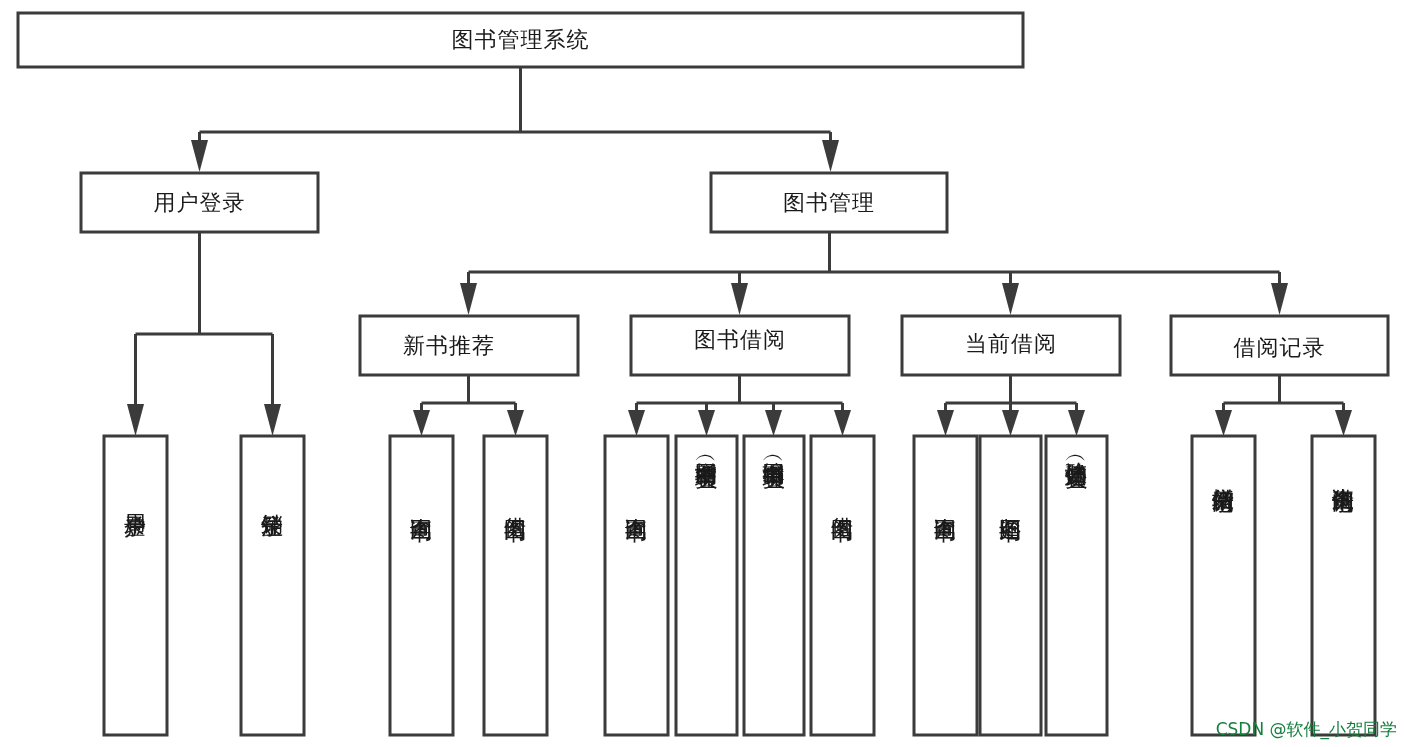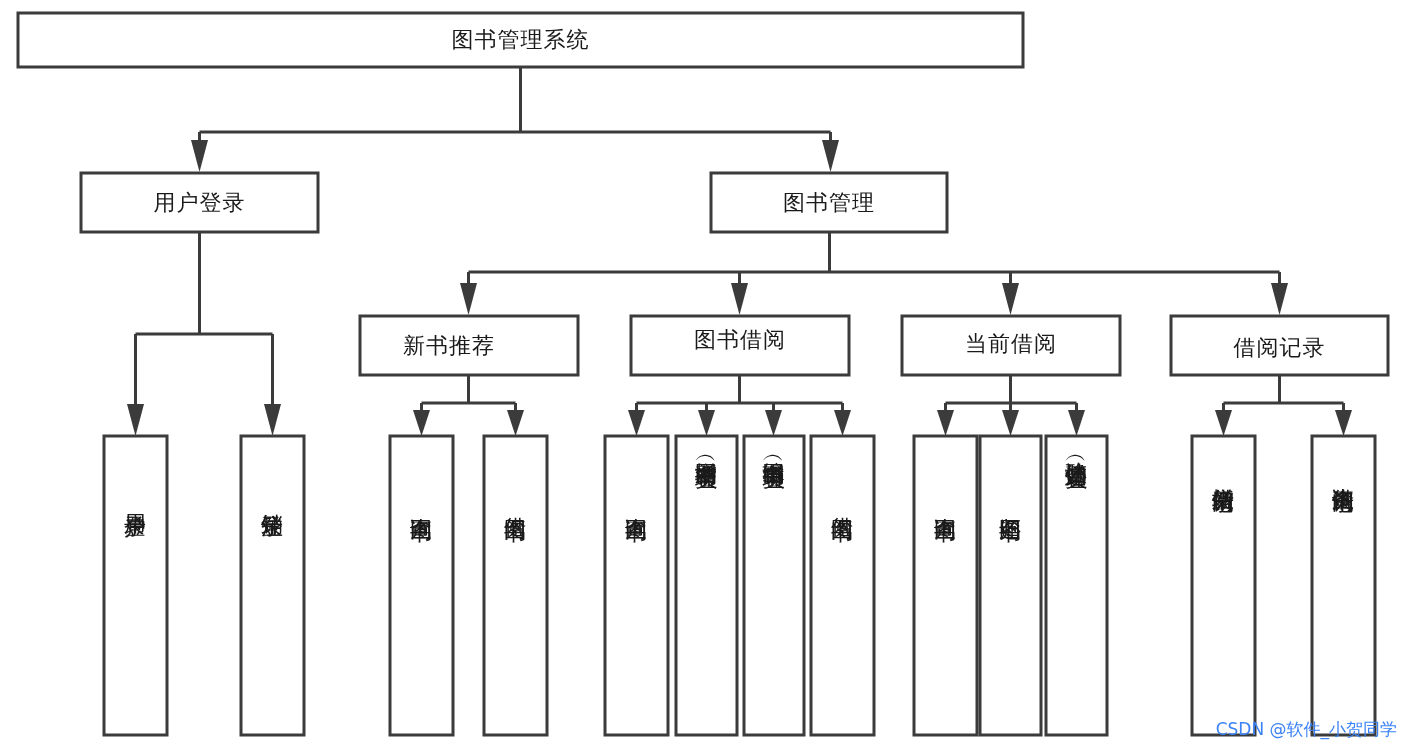--- a/index.html
+++ b/index.html
@@ -73,21 +73,21 @@
     letter-spacing: 1px;
     color: #1a1a1a;
     white-space: nowrap;
   }
   #watermark {
     position: absolute;
     right: 8px;
     bottom: 6px;
     font-family: "DejaVu Sans", "Liberation Sans", sans-serif;
     font-size: 17px;
-    color: #3b82f6;
+    color: #15803d;
     white-space: nowrap;
     pointer-events: none;
     margin-left: 16px;
   }
 </style>
 </head>
 <body>
 
 <div id="diagram-root">
 

